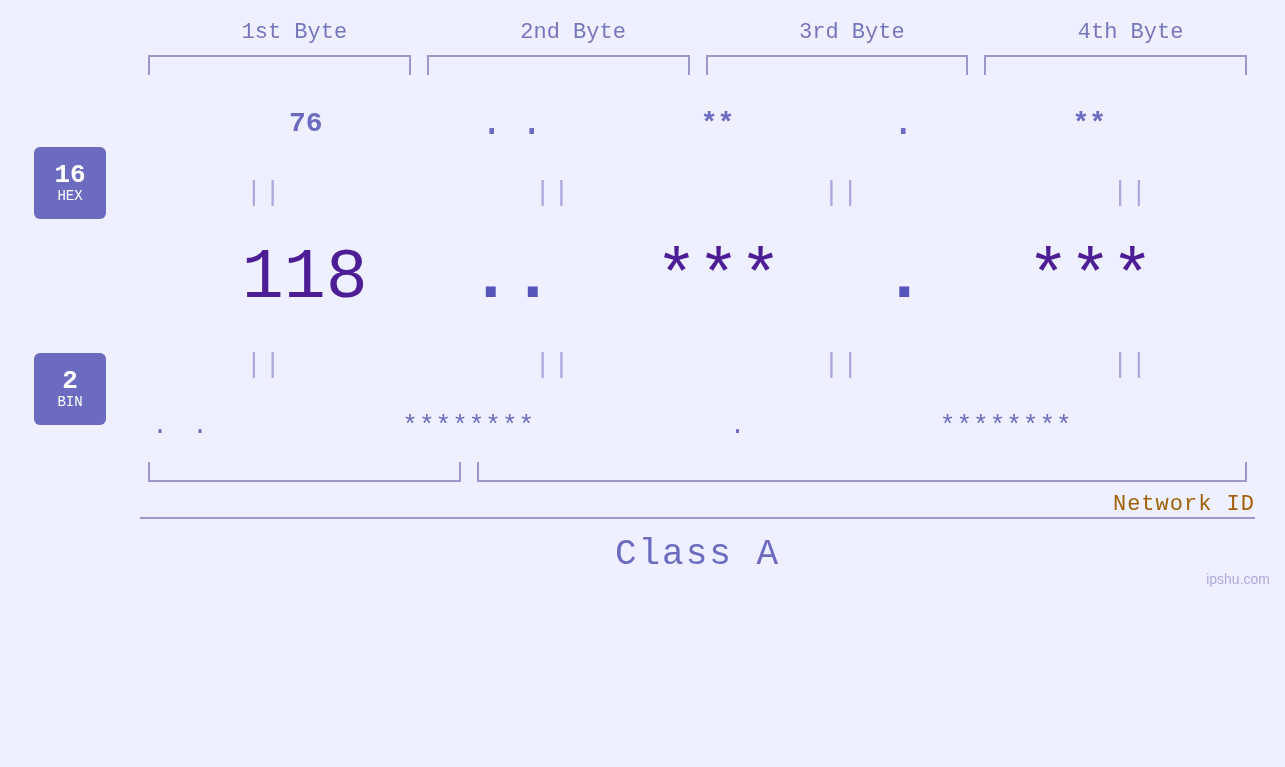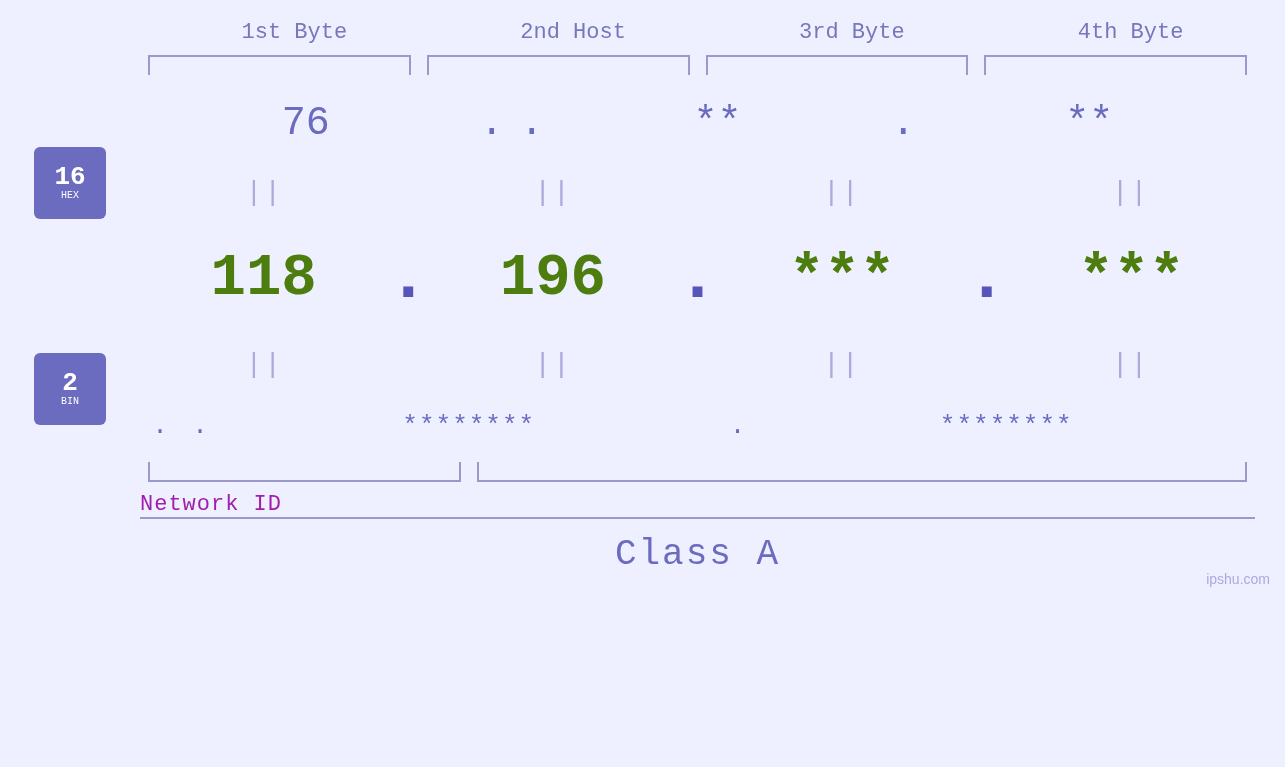--- a/index.html
+++ b/index.html
@@ -54,21 +54,21 @@
       margin-top: 10px;
     }
 
     .badge-number {
       font-size: 26px;
       font-weight: bold;
       line-height: 1;
     }
 
     .badge-label {
-      font-size: 10px;
+      font-size: 14px;
       line-height: 1.2;
     }
 
     
     .content-area {
       flex: 1;
       display: flex;
       flex-direction: column;
       position: relative;
       padding-right: 30px;
@@ -115,39 +115,39 @@
     }
 
     .dot-cell {
       flex: 0 0 40px;
       text-align: center;
       color: #6b6bbf;
     }
 
     
     .hex-row .cell {
-      font-size: 40px;
-      font-weight: 400;
+      font-size: 28px;
+      font-weight: 700;
     }
     .hex-row .dot-cell {
       font-size: 40px;
     }
 
     
     .eq-row .cell, .eq-row .dot-cell {
       font-size: 28px;
       color: #aaaadd;
       letter-spacing: 2px;
     }
 
     
     .dec-row .cell {
-      font-size: 59px;
-      font-weight: bold;
-      color: #4d7c0f;
+      font-size: 70px;
+      font-weight: normal;
+      color: #4c1d95;
     }
     .dec-row .dot-cell {
       font-size: 70px;
       font-weight: bold;
       color: #5555bb;
     }
 
     
     .bin-row .cell {
       font-size: 26px;
@@ -202,21 +202,21 @@
 </head>
 <body>
 
 <div class="main-container">
 
   <div class="byte-headers-row">
     <div class="byte-header-cell">
       <span style="color: rgb(119, 119, 187); font-size: 22px; font-family: &quot;Courier New&quot;, Courier, monospace;">1st Byte</span>
     </div>
     <div class="byte-header-cell">
-      <span style="color: rgb(119, 119, 187); font-size: 22px; font-family: &quot;Courier New&quot;, Courier, monospace;">2nd Host</span>
+      <span style="color: rgb(119, 119, 187); font-size: 22px; font-family: &quot;Courier New&quot;, Courier, monospace;">2nd Byte</span>
     </div>
     <div class="byte-header-cell">
       <span style="color: rgb(119, 119, 187); font-size: 22px; font-family: &quot;Courier New&quot;, Courier, monospace;">3rd Byte</span>
     </div>
     <div class="byte-header-cell">
       <span style="color: rgb(119, 119, 187); font-size: 22px; font-family: &quot;Courier New&quot;, Courier, monospace;">4th Byte</span>
     </div>
   </div>
 
   <div class="grid-area">
@@ -258,21 +258,20 @@
           <div class="cell">||</div>
           <div class="dot-cell"></div>
           <div class="cell">||</div>
           <div class="dot-cell"></div>
           <div class="cell">||</div>
         </div>
 
         <div class="data-row dec-row">
           <div class="cell"><span>118</span></div>
           <div class="dot-cell"><span>.</span></div>
-          <div class="cell"><span>196</span></div>
           <div class="dot-cell"><span>.</span></div>
           <div class="cell"><span>***</span></div>
           <div class="dot-cell"><span>.</span></div>
           <div class="cell"><span>***</span></div>
         </div>
 
         <div class="data-row eq-row">
           <div class="cell">||</div>
           <div class="dot-cell"></div>
           <div class="cell">||</div>
@@ -293,21 +292,21 @@
       </div>
 
       <div style="display:flex; width:100%; height:25px; margin-top:5px;">
 
         <div style="flex:1.15; border-bottom:2px solid #9999cc; border-left:2px solid #9999cc; border-right:2px solid #9999cc; height:20px; margin:0 8px;"></div>
 
         <div style="flex:2.85; border-bottom:2px solid #9999cc; border-left:2px solid #9999cc; border-right:2px solid #9999cc; height:20px; margin:0 8px;"></div>
       </div>
 
       <div style="display:flex; width:100%; margin-top:5px;">
-        <div style="flex:1.15; text-align:left; color:#a21caf; font-size:22px; letter-spacing:1px;">Network ID</div>
+        <div style="flex:1.15; text-align:right; color:#a16207; font-size:22px; letter-spacing:1px;">Network ID</div>
       </div>
 
     </div>
 
   </div>
 
   <div class="class-row">
     <span class="class-text">Class A</span>
   </div>
 

